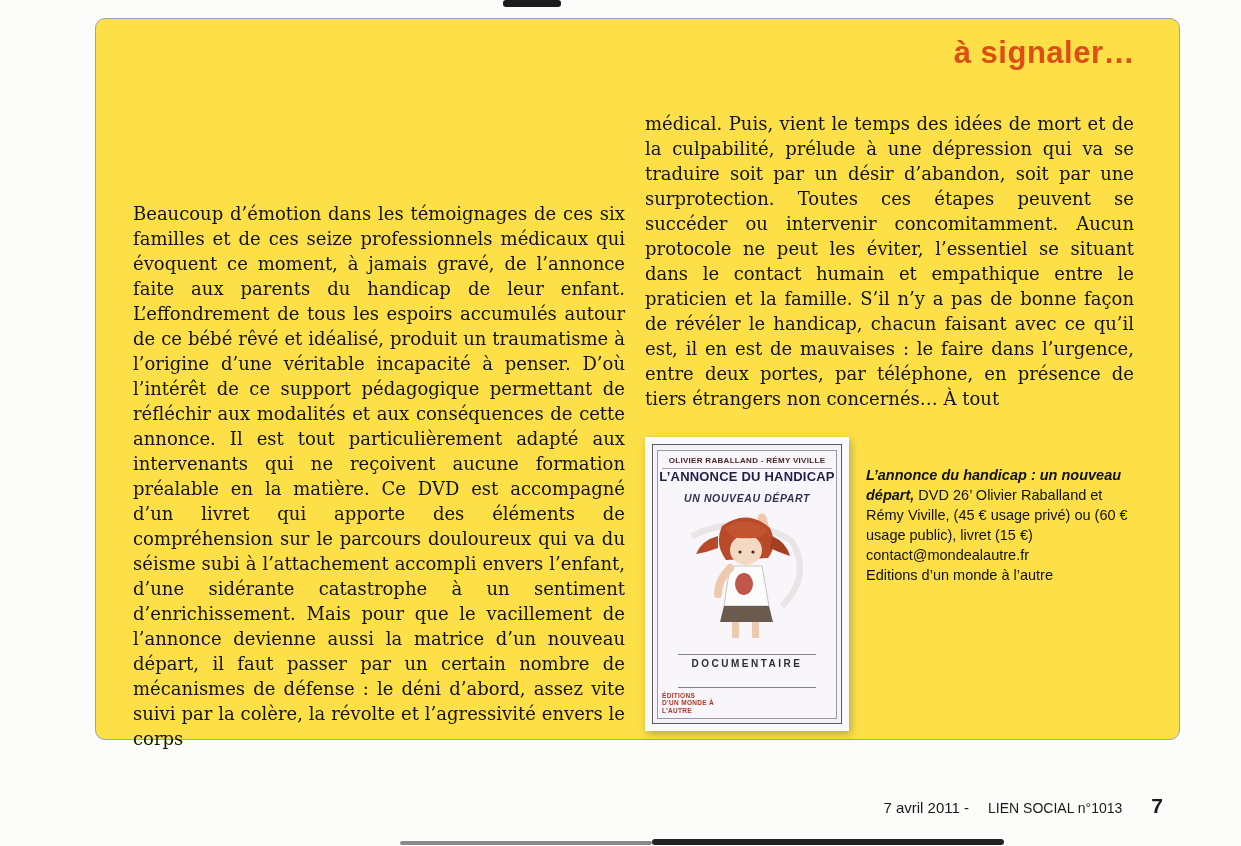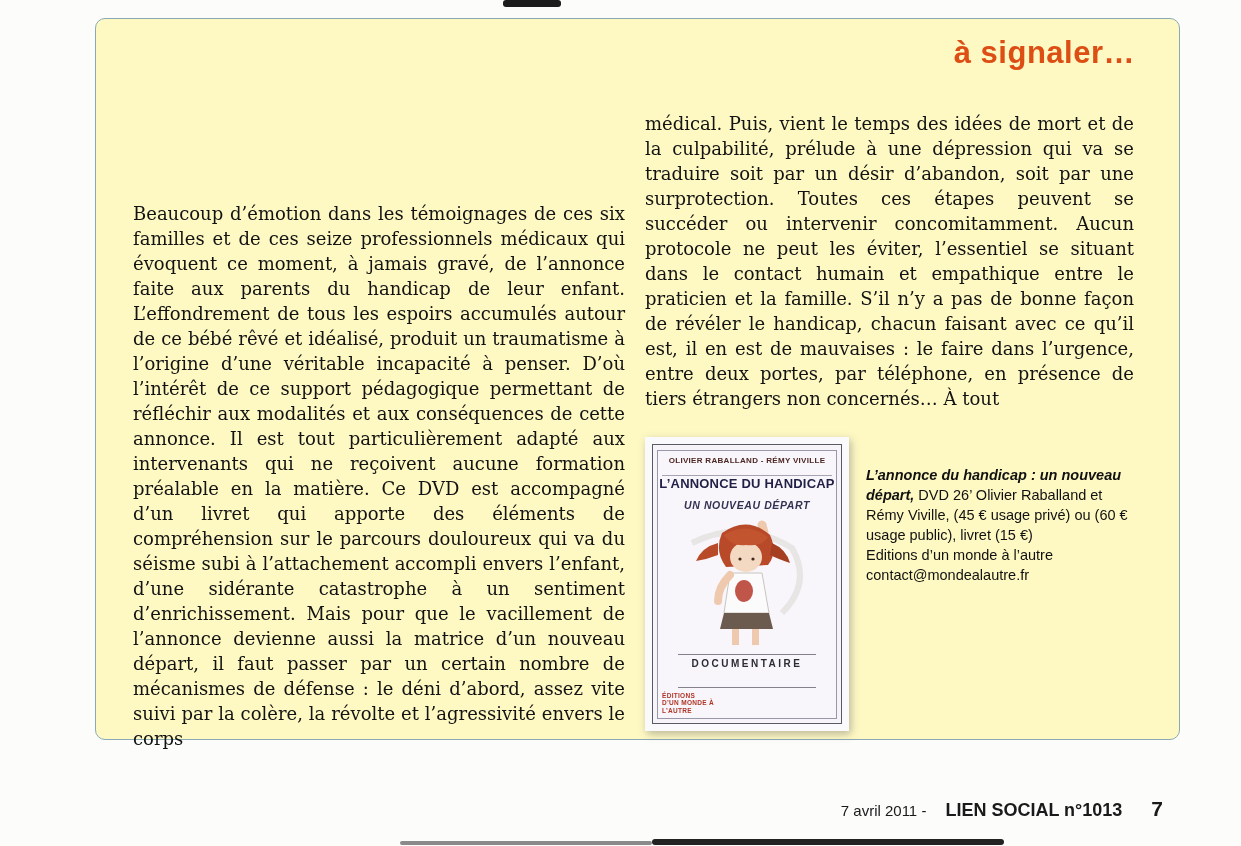--- a/index.html
+++ b/index.html
@@ -14,21 +14,21 @@
   
   .artifact { position:absolute; background:#1c1c1c; border-radius:3px; }
   .artifact-top { left:503px; top:0; width:58px; height:7px; }
   .artifact-bottom-light { left:400px; top:841px; width:252px; height:4px; background:#8a8a8a; }
   .artifact-bottom-dark { left:652px; top:839px; width:352px; height:6px; background:#222; }
   .ghost { position:absolute; background:#8fa3b0; opacity:.07; filter:blur(2px); border-radius:4px; }
 
   
   .panel {
     position:absolute; left:95px; top:18px; width:1085px; height:722px;
-    background:#fef9c3;
+    background:#fde047;
     border:1px solid #8aa9b6;
     border-radius:10px;
   }
 
   .section-label {
     position:absolute; top:16px; right:44px;
     font-size:31px; font-weight:600; letter-spacing:.5px;
     color:#dd4e14;
   }
 
@@ -62,21 +62,21 @@
     padding:5px 4px 4px;
   }
   .dvd-inner {
     height:100%; width:100%;
     border:1px solid #9a97a8; background:#f8f6fb;
     display:flex; flex-direction:column; align-items:center;
     padding:5px 4px 4px;
   }
   .dvd-authors {
     font-size:8px; font-weight:700; color:#4c2622; letter-spacing:.3px;
-    width:100%; text-align:center; padding-bottom:10px;
+    width:100%; text-align:center; padding-bottom:3px;
     border-bottom:1px solid #a7a3b2; white-space:nowrap;
   }
   .dvd-title {
     margin-top:0; font-size:13px; font-weight:700;
     color:#201f45; letter-spacing:.2px; white-space:nowrap;
   }
   .dvd-subtitle {
     margin-top:8px; font-size:10.5px; font-weight:700; font-style:italic;
     color:#343253; letter-spacing:.6px; white-space:nowrap;
   }
@@ -101,21 +101,21 @@
   }
   .cap-bold { font-weight:700; font-style:italic; }
   .cap-line { display:block; }
 
   .footer {
     position:absolute; right:78px; top:780px;
     display:flex; align-items:baseline; gap:19px;
     color:#1a1a1a;
   }
   .footer-date  { font-size:15px; }
-  .footer-issue { font-size:18px; font-weight:700;margin-top:20px; }
+  .footer-issue { font-size:14px; font-weight:400;margin-top:20px; }
   .footer-page  { font-size:21px; font-weight:700; margin-left:10px; }
 </style>
 </head>
 <body>
 
 <div class="artifact artifact-top"></div>
 <div class="artifact artifact-bottom-light"></div>
 <div class="artifact artifact-bottom-dark"></div>
 <div class="ghost" style="left:620px; top:52px; width:510px; height:9px;"></div>
 <div class="ghost" style="left:610px; top:74px; width:545px; height:9px;"></div>
@@ -165,22 +165,22 @@
               <div class="dvd-publisher">ÉDITIONS D’UN MONDE À L’AUTRE</div>
             </div>
           </div>
         </div>
       </div>
 
       <div class="wrap-col">
 
         <p class="caption">
           <span class="cap-bold">L’annonce du handicap : un nouveau départ,</span><span> DVD 26’ Olivier Raballand et Rémy Viville, (45 € usage privé) ou (60 € usage public), livret (15 €)</span>
+          <span class="cap-line">contact@mondealautre.fr</span>
           <span class="cap-line">Editions d’un monde à l’autre</span>
-          <span class="cap-line">contact@mondealautre.fr</span>
         </p>
       </div>
 
     </div>
   </div>
 
 </div>
 
 <div class="footer">
   <span class="footer-date">7 avril 2011 -</span>

